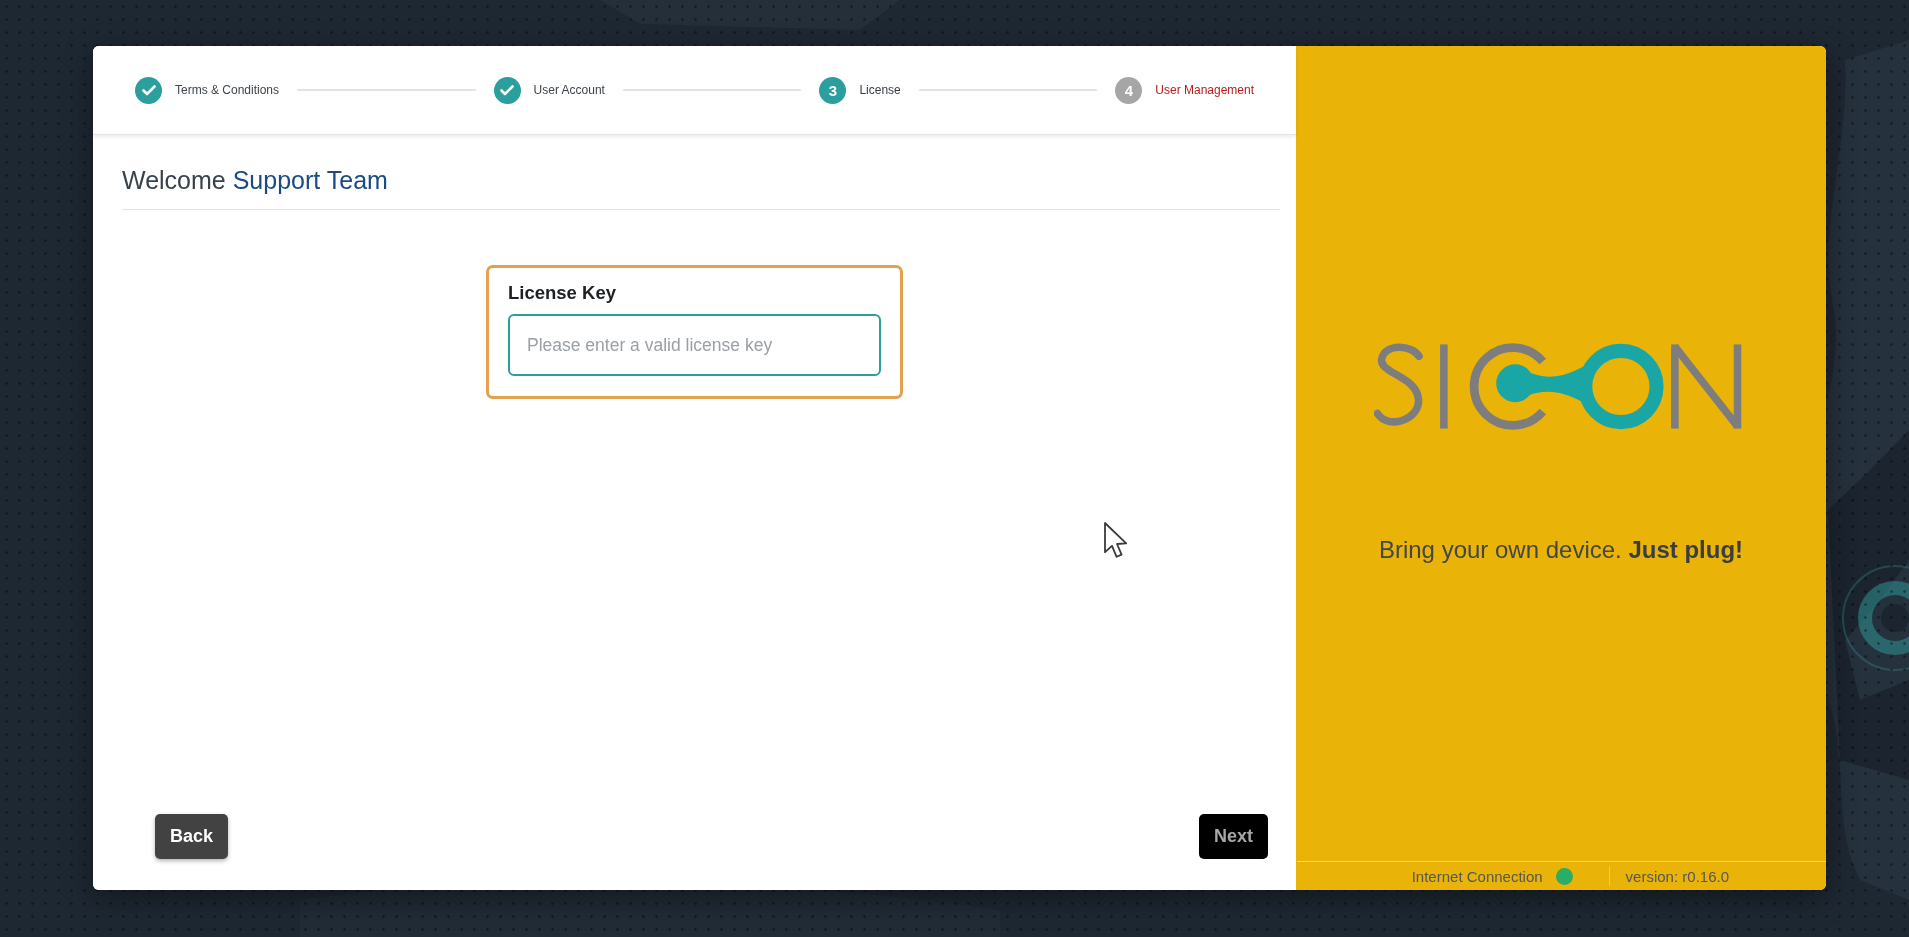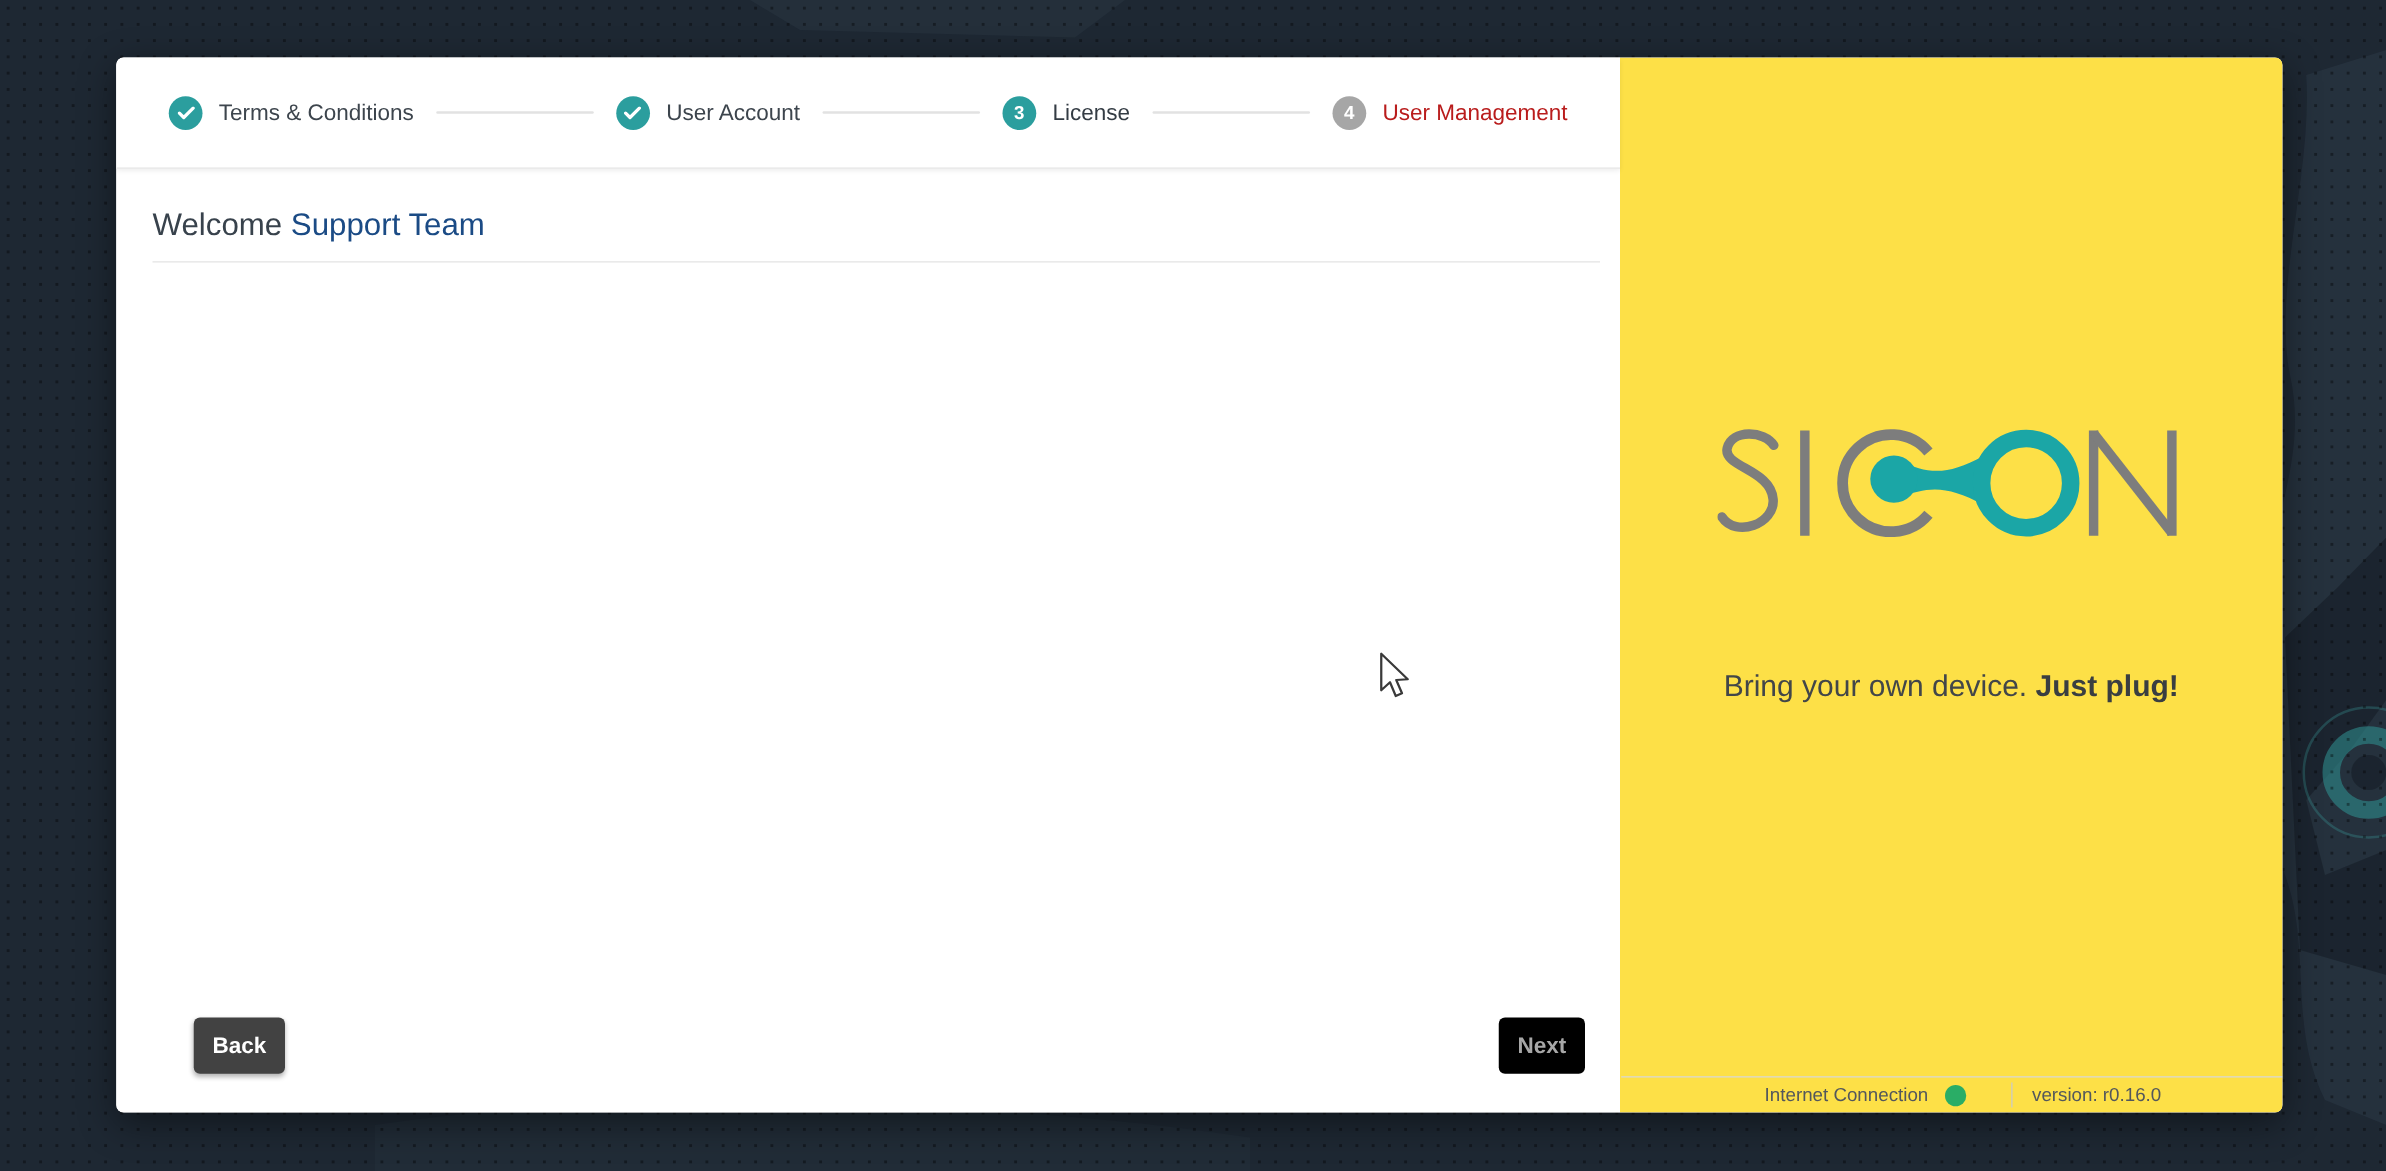--- a/index.html
+++ b/index.html
@@ -39,21 +39,21 @@
     position: relative; z-index: 3; background:#fff;
   }
   .step { display: flex; align-items: center; cursor: default; }
   .step-circle {
     width: 27px; height: 27px; border-radius: 50%;
     display: flex; align-items: center; justify-content: center;
     color: #fff; font-size: 15px; font-weight: bold; flex: none;
   }
   .step-circle.done, .step-circle.active { background: #2b9e9e; }
   .step-circle.pending { background: #a6a6a6; }
-  .step-label { margin-left: 13px; font-size: 18px; color: #3d454d; white-space: nowrap; }
+  .step-label { margin-left: 13px; font-size: 12px; color: #3d454d; white-space: nowrap; }
   .step.active .step-label { font-weight: 500; color: #343c44; }
   .step.pending .step-label { color: #b91c1c; }
   .step-line { flex: 1; height: 2px; background: #e2e2e2; margin: 0 18px; border-radius: 1px; }
 
   
   .content { flex: 1; display: flex; flex-direction: column; }
   .welcome {
     margin: 31px 16px 0 29px;
     font-size: 25px; font-weight: 500; color: #38424c;
     padding-bottom: 14px;
@@ -96,21 +96,21 @@
     border: none; border-radius: 5px;
     font-size: 18px; font-weight: bold;
     font-family: "Liberation Sans", sans-serif;
     cursor: pointer;
   }
   .btn-back { background: #424242; color: #ffffff; box-shadow: 0 2px 4px rgba(0,0,0,0.3); }
   .btn-next { background: #000000; color: #a7a7a7; cursor: default; text-align: right; }
 
   
   .side-panel {
-    flex: 1; background: #fde047; position: relative;
+    flex: 1; background: #eab308; position: relative;
     display: flex; flex-direction: column; align-items: center;
   }
   .brand-logo { margin-top: 293px; width: 374px; height: 95px; flex: none; }
   .tagline { margin-top: 102px; font-size: 24px; color: #424649; }
   .tagline .tagline-bold { font-weight: bold; color: #3a3e41; }
 
   .status-bar {
     position: absolute; left: 1px; right: 0; bottom: 0; height: 29px;
     border-top: 1px solid #d8d8d8;
     display: flex; align-items: center; justify-content: flex-end;
@@ -179,20 +179,24 @@
       <div class="step pending">
         <span class="step-circle pending">4</span>
         <span class="step-label">User Management</span>
       </div>
     </div>
 
     <div class="content">
       <h1 class="welcome"><span>Welcome </span><span class="user-name">Support Team</span></h1>
 
 
+      <div class="license-box">
+        <div class="license-title">License Key</div>
+        <input class="license-input" type="text" placeholder="Please enter a valid license key" style="">
+      </div>
 
       <div class="footer-row">
         <button class="btn btn-back">Back</button>
         <button class="btn btn-next" disabled="">Next</button>
       </div>
     </div>
   </div>
 
   <div class="side-panel">
 

